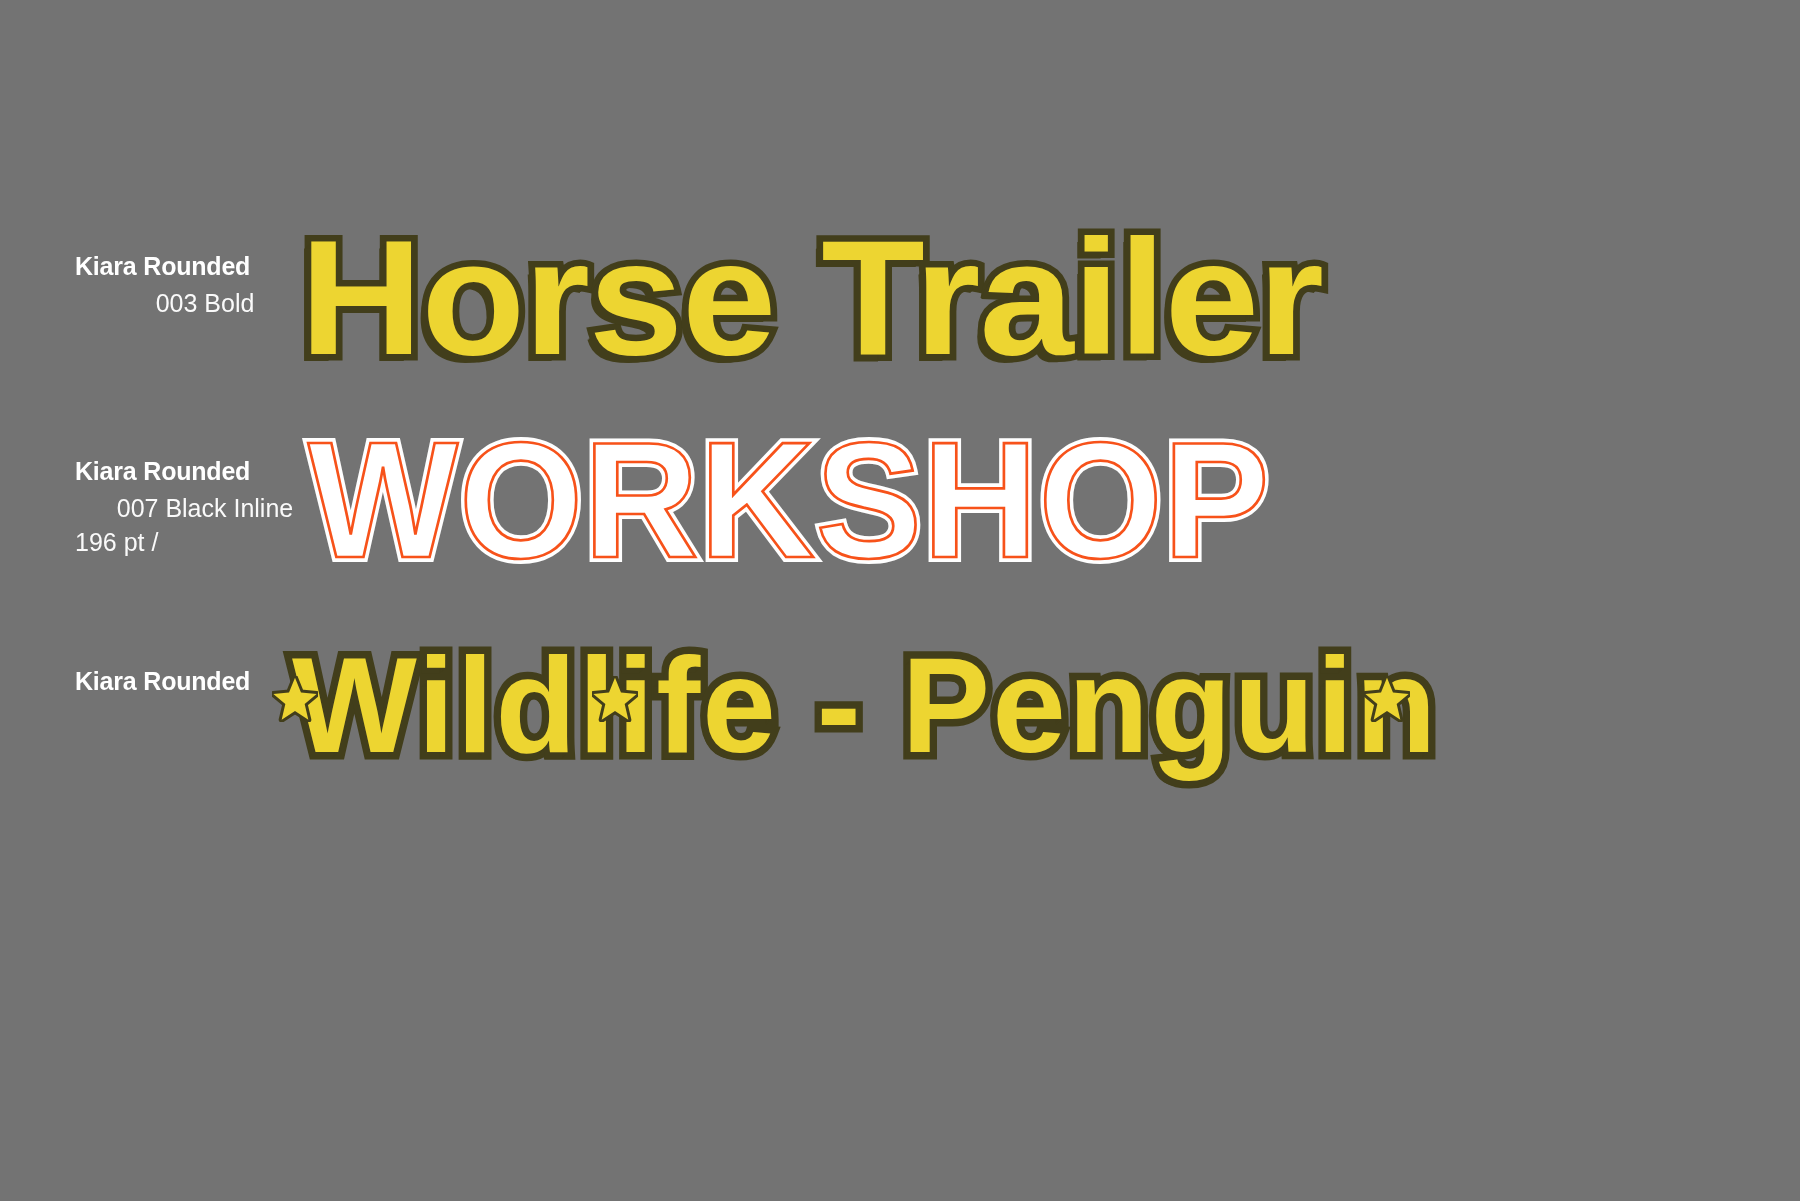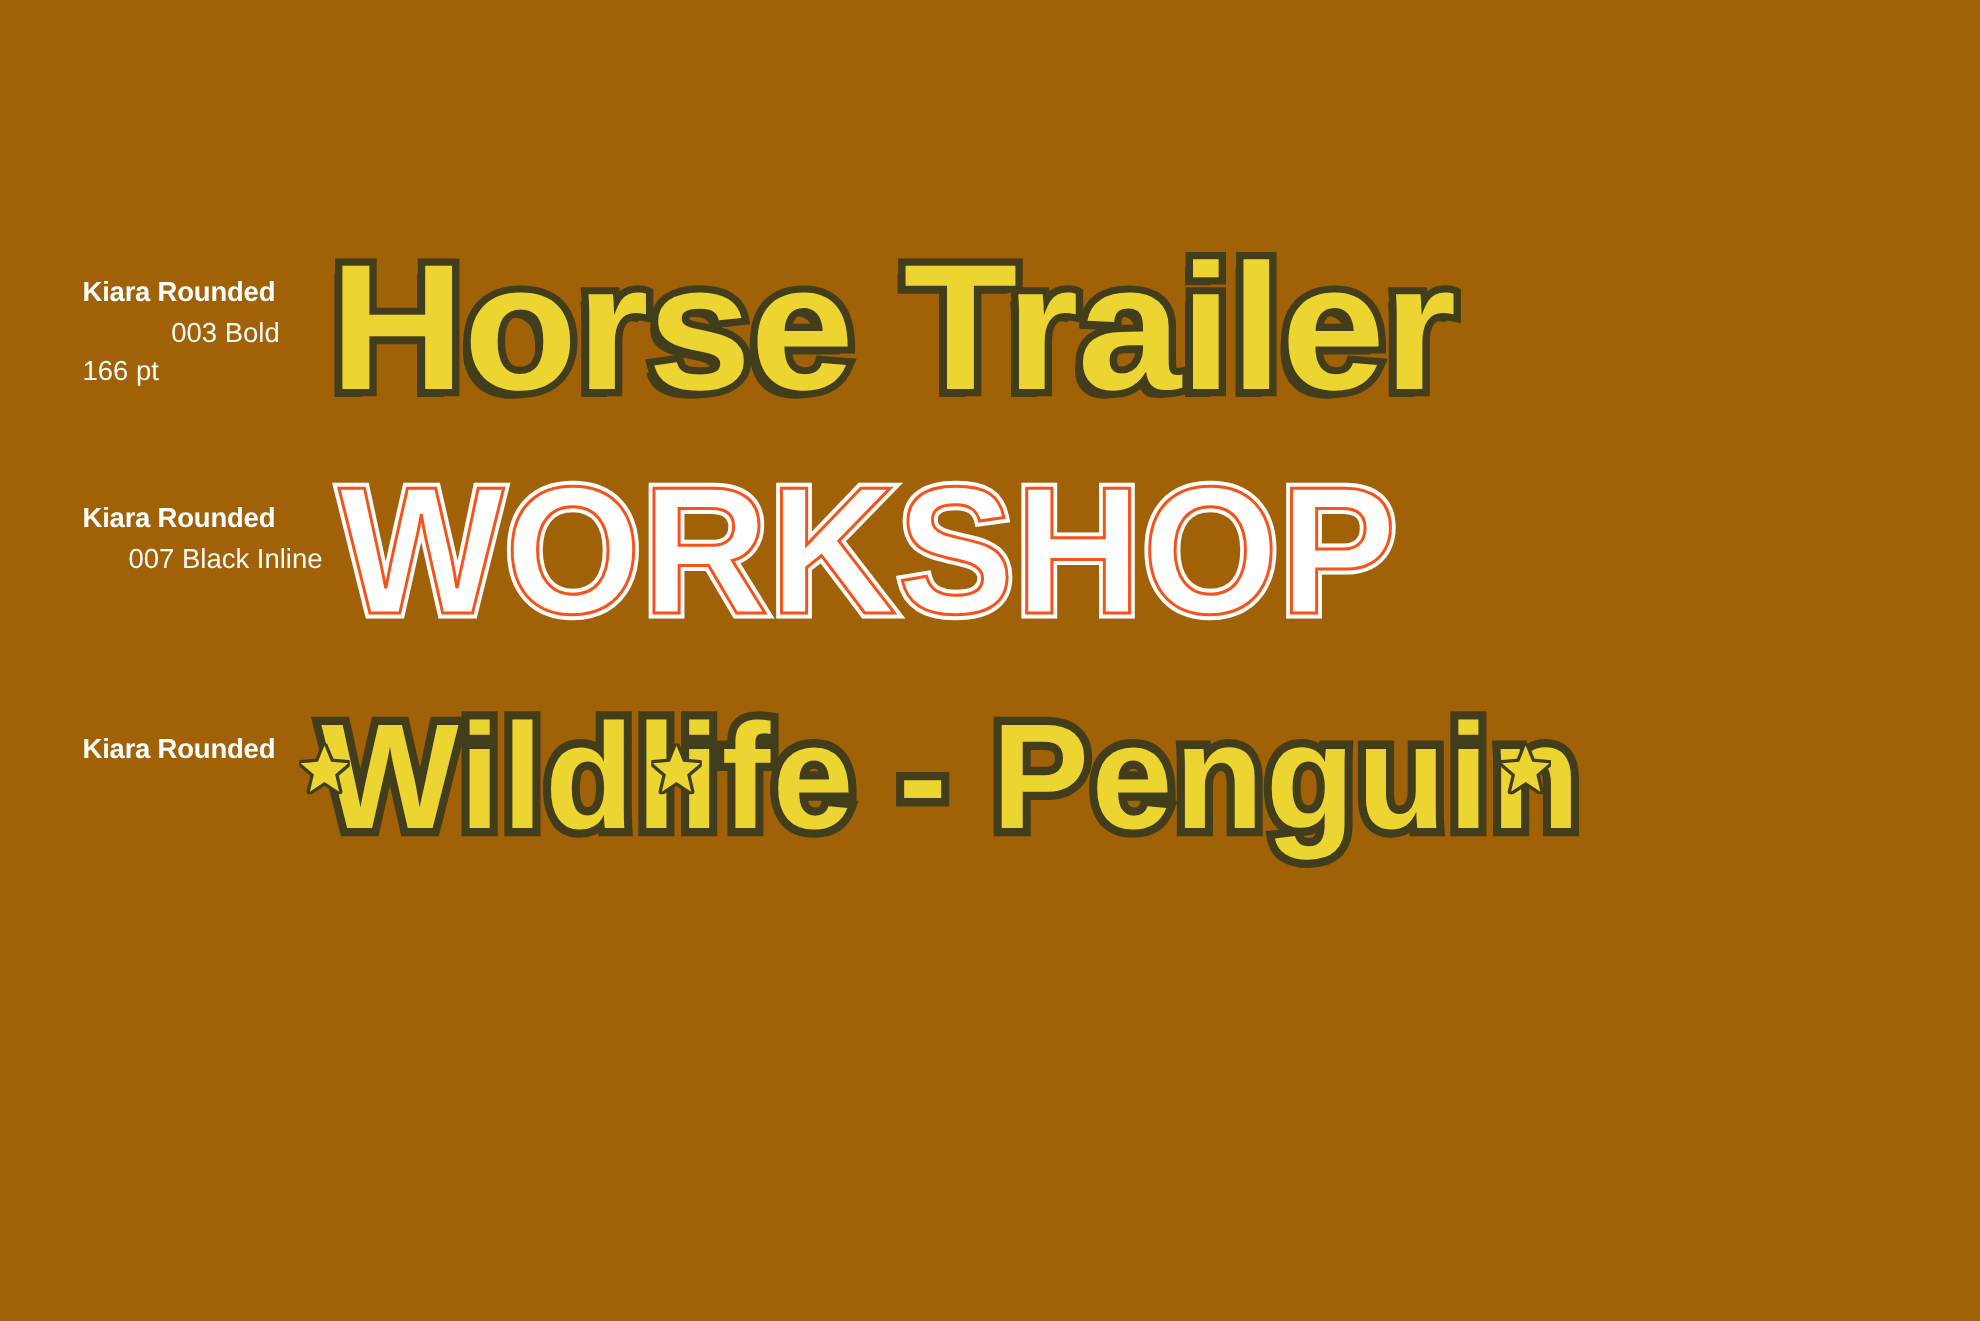--- a/index.html
+++ b/index.html
@@ -11,21 +11,21 @@
     height: 1201px;
     overflow: hidden;
     background: #F7521A;
     font-family: "Liberation Sans", sans-serif;
     position: relative;
   }
 
   .specimen-sheet {
     position: absolute;
     inset: 0;
-    background: #a16207;
+    background: #737373;
   }
 
   
   .spec-row {
     position: absolute;
     left: 0;
     width: 1800px;
     display: block;
   }
   #row-1 { top: 250px; height: 200px; }
@@ -142,29 +142,29 @@
 </style>
 </head>
 <body>
 
 <div class="specimen-sheet">
 
   <div class="spec-row" id="row-1">
     <div class="label-block">
       <div class="label-family">Kiara Rounded</div>
       <div class="label-style">003 Bold</div>
-      <div class="label-size">166 pt</div>
     </div>
     <div class="sample" id="sample-1">Horse Trailer</div>
   </div>
 
   <div class="spec-row" id="row-2">
     <div class="label-block">
       <div class="label-family">Kiara Rounded</div>
       <div class="label-style">007 Black Inline</div>
+      <div class="label-size">196 pt /</div>
     </div>
     <div class="sample" id="sample-2">WORKSHOP<span class="inline-stripe">WORKSHOP</span>
     </div>
   </div>
 
   <div class="spec-row" id="row-3">
     <div class="label-block">
       <div class="label-family">Kiara Rounded</div>
     </div>
     <div class="sample" id="sample-3">Wildlife - Penguin</div>

